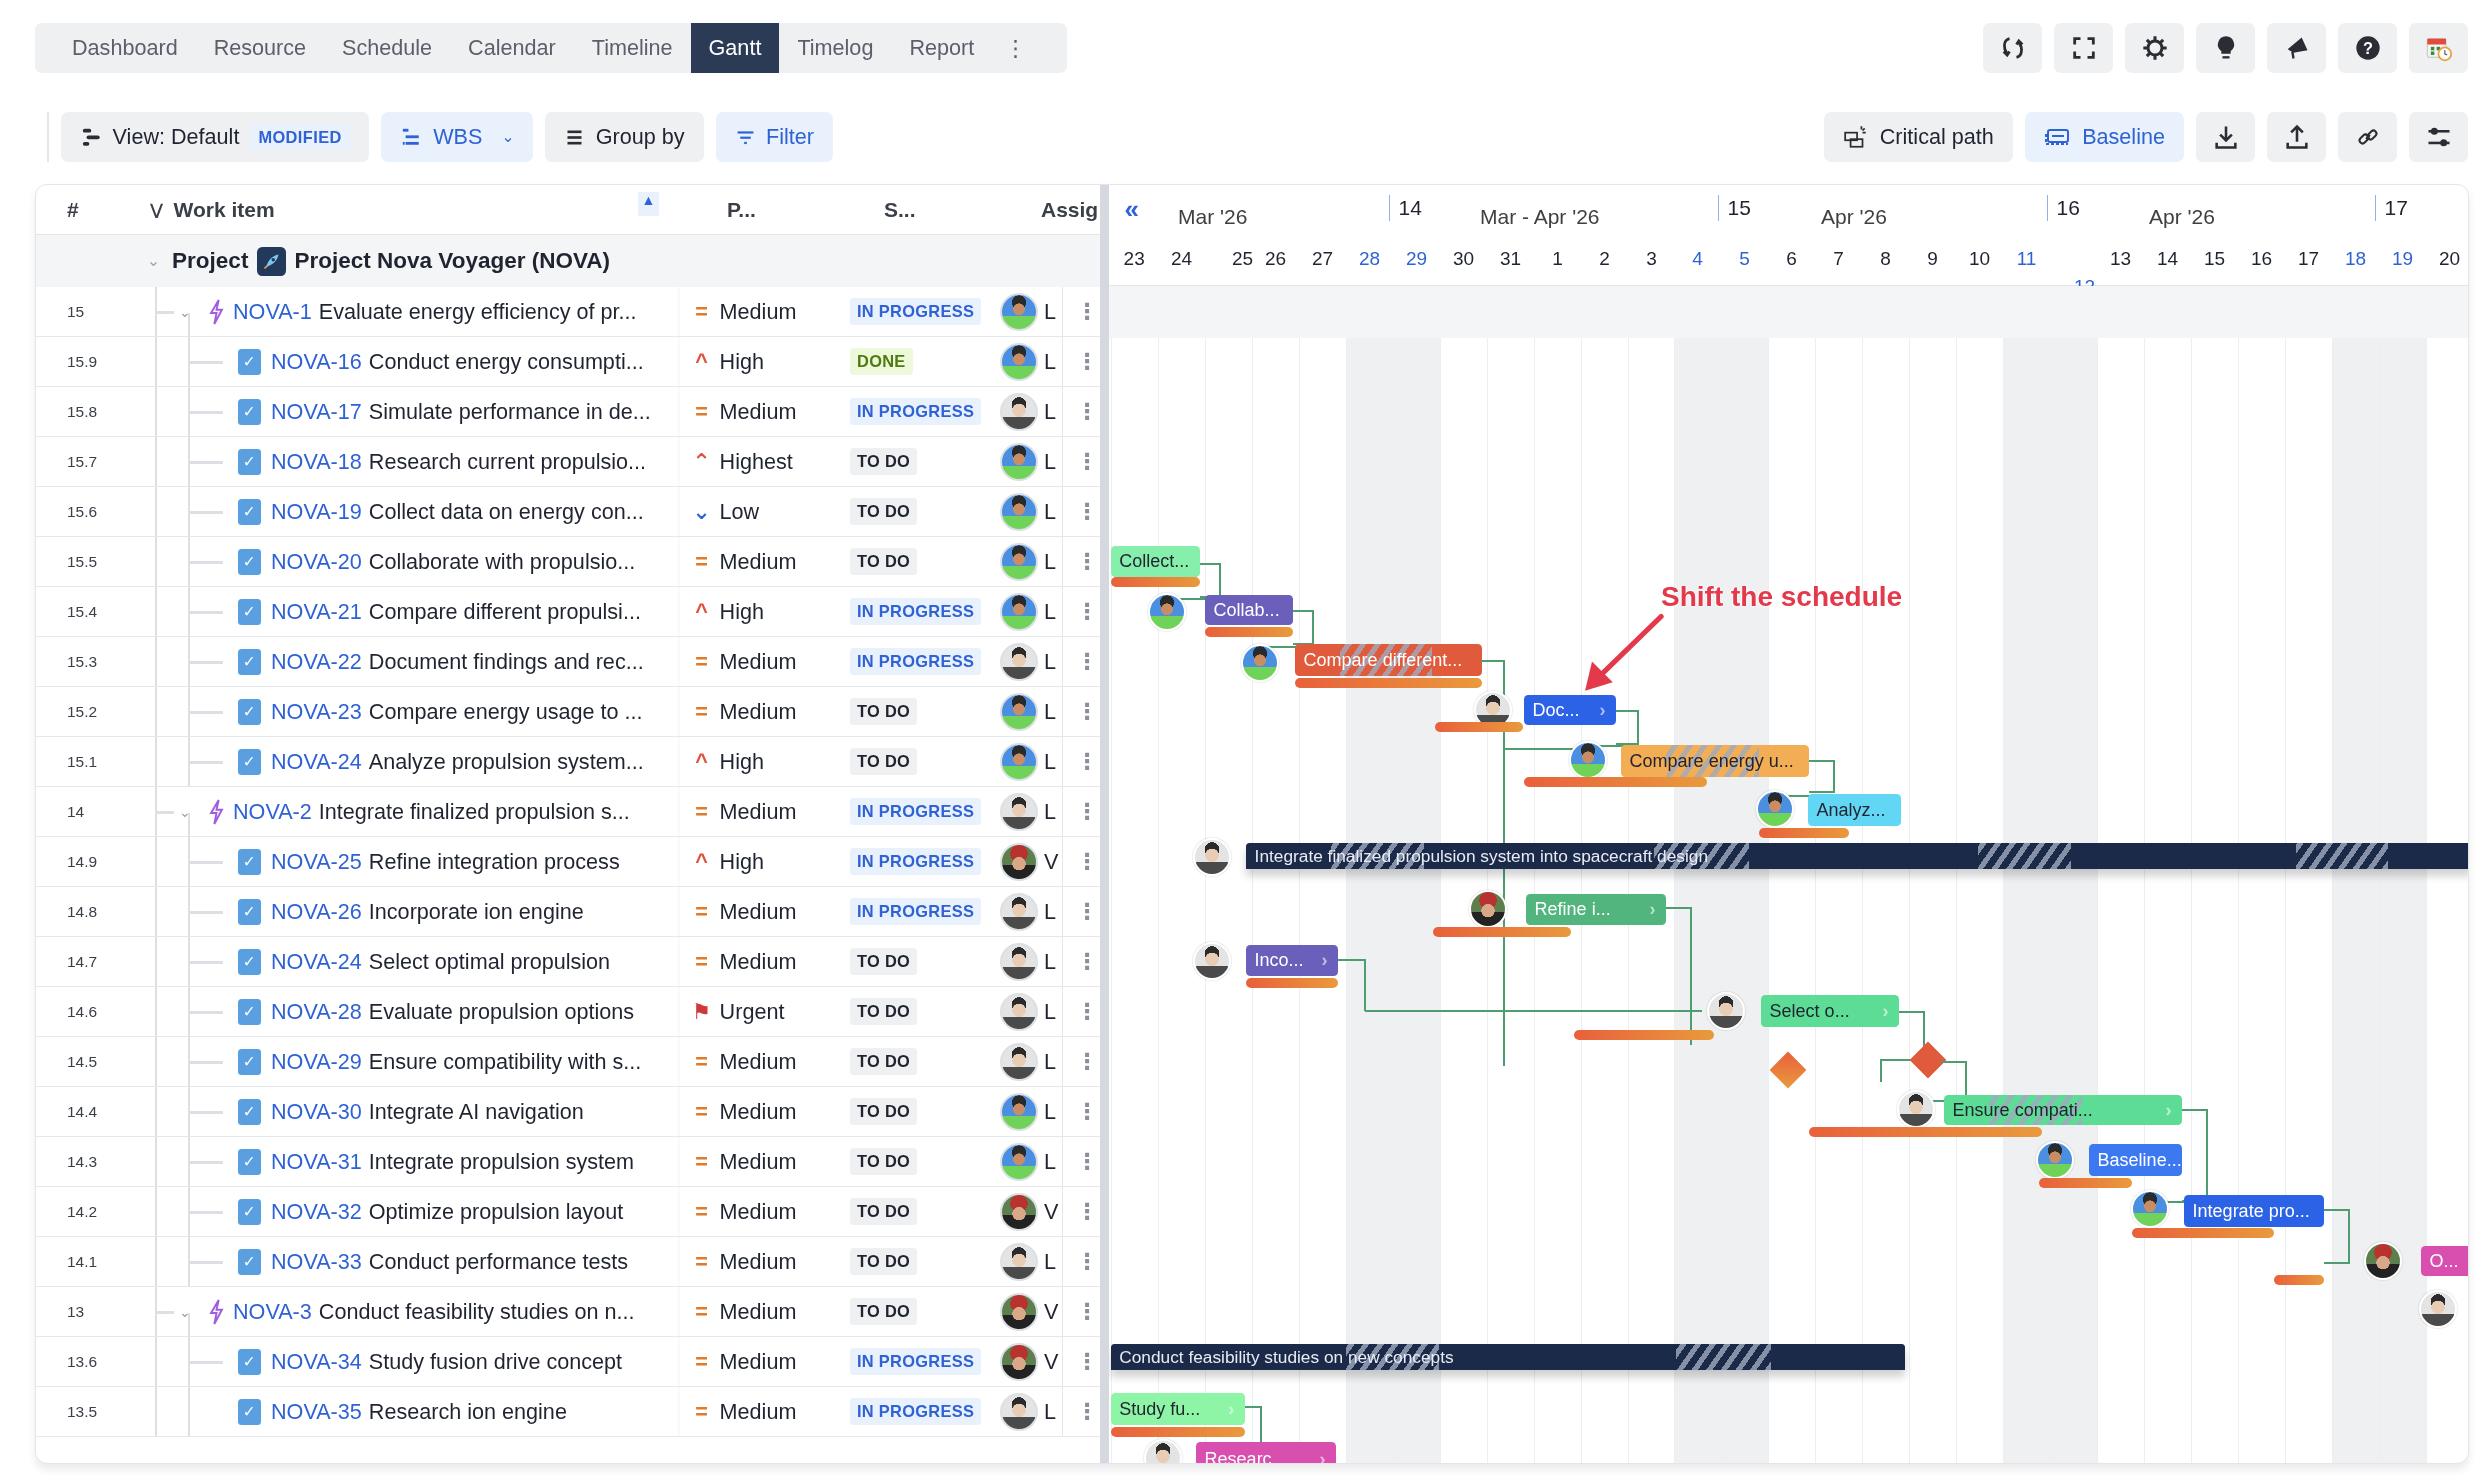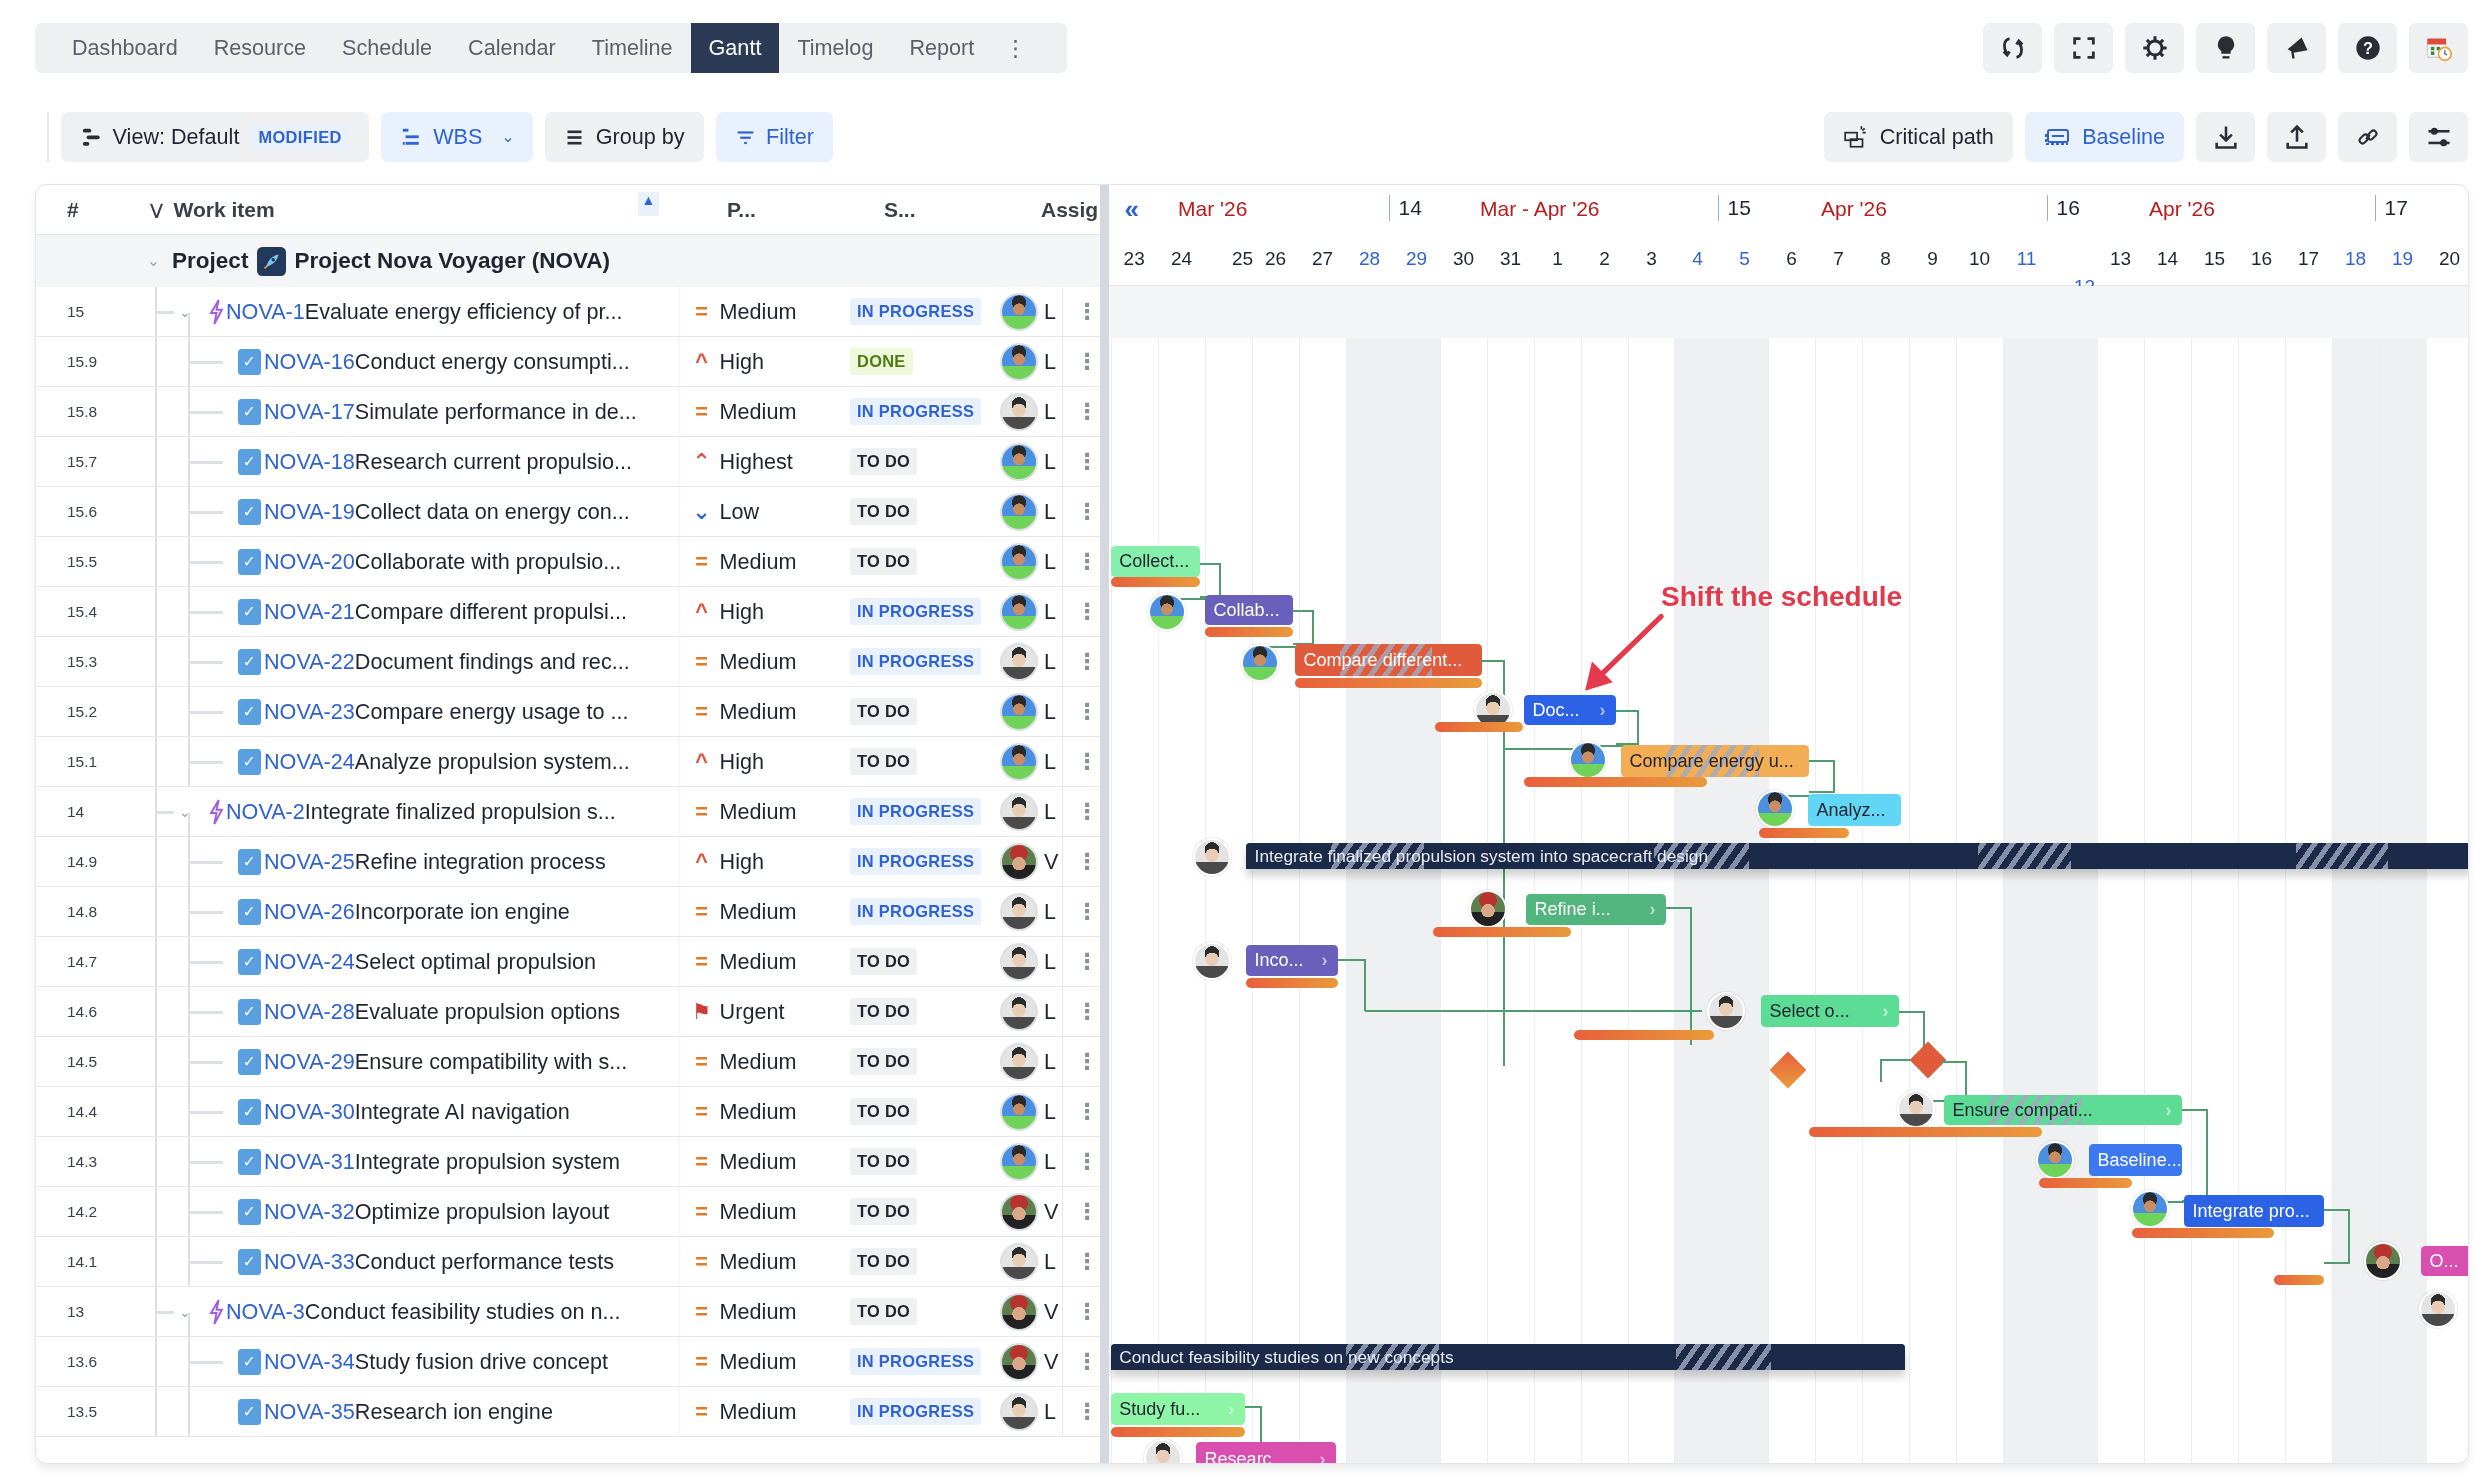--- a/index.html
+++ b/index.html
@@ -50,21 +50,21 @@
   .projrow .chev { color: #9aa0a8; font-size: 15.5px; font-weight: normal; margin-right: 3.5px; }
   .projicon { width: 29px; height: 29px; border-radius: 5.2px; background: #23395b; display: inline-flex; align-items: center; justify-content: center; }
 
   .row { height: 50px; border-bottom: 1.3px solid #e6e7ea; position: relative; display: flex; align-items: center; font-size: 21.6px; }
   .row .num { position: absolute; left: 31px; font-size: 15.5px; color: #3a3f48; }
   .row .tree { position: absolute; left: 119px; top: 0; height: 100%; width: 1.7px; background: #dcdfe3; }
   .row .tree2 { position: absolute; left: 152px; top: 0; height: 100%; width: 1.7px; background: #dcdfe3; }
   .row .branch { position: absolute; left: 152px; top: 24px; width: 35px; height: 2.6px; background: #dcdfe3; }
   .row .pbranch { position: absolute; left: 119px; top: 24px; width: 19px; height: 2.6px; background: #dcdfe3; }
   .row .pchev { position: absolute; left: 143px; color: #9aa0a8; font-size: 14px; }
-  .row .title { position: absolute; display: flex; align-items: center; white-space: nowrap; color: #1f2430; text-align: right; }
+  .row .title { position: absolute; display: flex; align-items: center; gap: 7px; white-space: nowrap; color: #1f2430; text-align: right; }
   .row .title.parent { left: 171px; }
   .row .title.child { left: 202px; }
   .row .key { color: #2f62d4; }
   .chk { width: 22.5px; height: 26px; border-radius: 3.5px; background: #5a9fe0; display: inline-flex; align-items: center; justify-content: center; color: #fff; font-size: 15.5px; font-weight: bold; margin-right: 3.5px; }
   .row .shade { position: absolute; left: 642px; top: 0; width: 2.6px; height: 100%; background: linear-gradient(90deg, rgba(0,0,0,0.04), transparent); }
   .row .pri { position: absolute; left: 656px; display: flex; align-items: center; gap: 8.6px; color: #1f2430; }
   .pri-ico { width: 19px; text-align: center; font-weight: bold; }
   .row .stat { position: absolute; left: 814px; font-size: 16.4px; font-weight: bold; letter-spacing: 0.3px; padding: 4.3px 7px; border-radius: 3.5px; }
   .stat.inprog { background: #e9f1fd; color: #2f62d4; }
   .stat.done { background: #eef9dc; color: #4f7a0e; }
@@ -75,21 +75,21 @@
   .row .kebab { position: absolute; left: 1040px; color: #8a8f98; font-size: 22.5px; font-weight: bold; cursor: pointer; }
 
   .av-cartoon { background: radial-gradient(circle at 50% 42%, #c98d63 0 22%, transparent 23%), radial-gradient(circle at 50% 22%, #2a2a2a 0 22%, transparent 23%), linear-gradient(180deg, #4a8fe0 0 62%, #6fd35a 62% 100%); }
   .av-photo { background: radial-gradient(circle at 50% 45%, #e8cdb4 0 26%, transparent 27%), radial-gradient(circle at 50% 28%, #2b2b2b 0 24%, transparent 25%), linear-gradient(180deg, #e4e4e4 0 65%, #4a4a4a 65% 100%); }
   .av-cap { background: radial-gradient(circle at 50% 55%, #d8a888 0 26%, transparent 27%), radial-gradient(circle at 50% 25%, #b8332d 0 28%, transparent 29%), linear-gradient(180deg, #5d7f4e 0 60%, #222 60% 100%); }
 
   
   .thead1 { position: absolute; left: 0; top: 0; height: 51px; width: 100%; border-bottom: 0; }
   .thead2 { position: absolute; left: 0; top: 51px; height: 50px; width: 100%; border-bottom: 1.3px solid #e3e5e8; }
   .tprojband { position: absolute; left: 0; top: 101px; height: 52px; width: 100%; background: #f4f5f7; }
-  .wk { position: absolute; top: 12px; font-size: 21px; color: #b91c1c; white-space: nowrap; }
+  .wk { position: absolute; top: 20px; font-size: 21px; color: #404040; white-space: nowrap; }
   .wknum { position: absolute; top: 12px; font-size: 21px; color: #1f2430; padding-left: 8.6px; border-left: 1.3px solid #8fb0e8; height: 26px; line-height: 26px; top: 10.4px; }
   .collapse { position: absolute; left: 15.5px; top: 8.6px; color: #2f62d4; font-size: 26px; font-weight: bold; cursor: pointer; }
   .day { position: absolute; top: 12px; width: 47px; text-align: center; font-size: 19px; color: #1f2430; }
   .day.we { color: #2f62d4; }
 
   .grid { position: absolute; left: 0; top: 153px; right: 0; bottom: 0; }
   .gcol { position: absolute; top: 0; bottom: 0; width: 47px; border-left: 1.3px solid #eceef1; }
   .gcol.we { background: #eff0f2; }
 
   .bar { position: absolute; height: 32px; border-radius: 4.3px; font-size: 18px; color: #fff; display: flex; align-items: center; padding-left: 8.6px; white-space: nowrap; overflow: hidden; cursor: pointer; }

